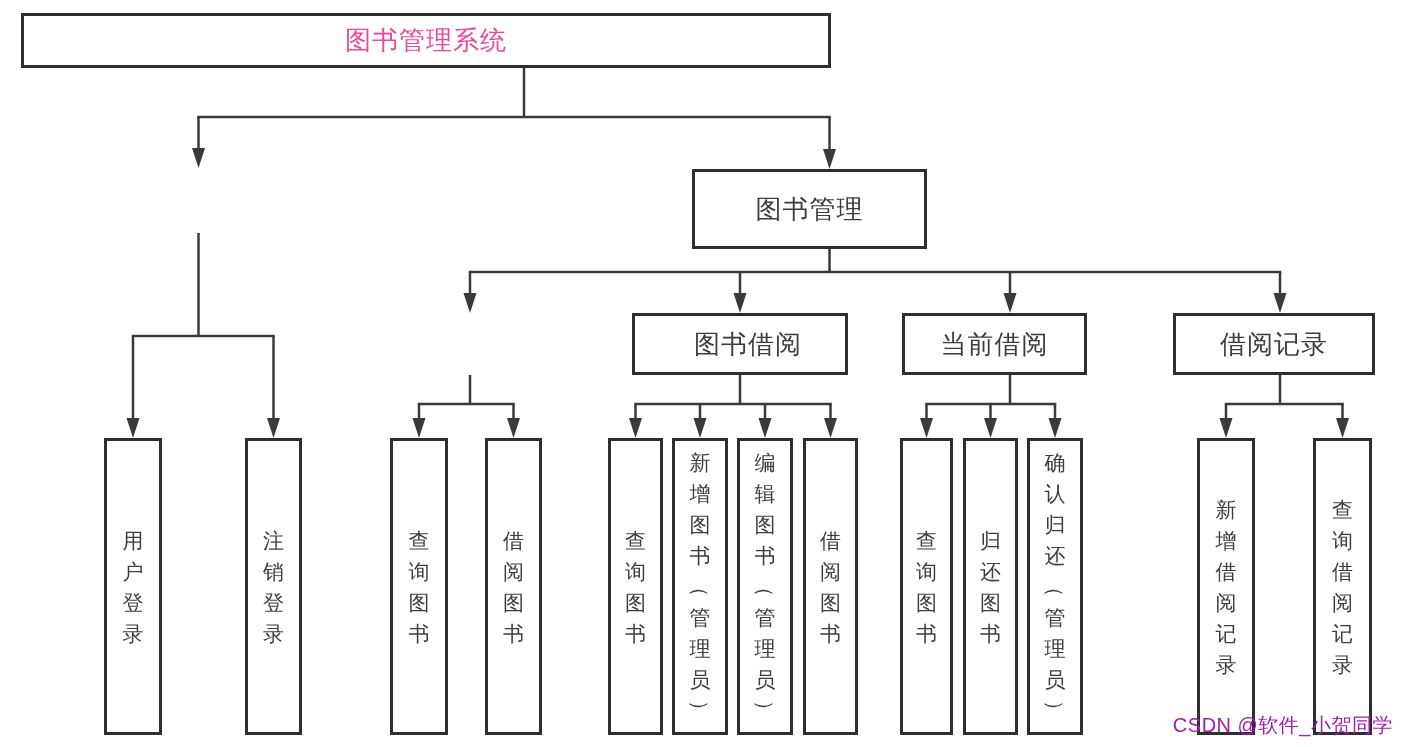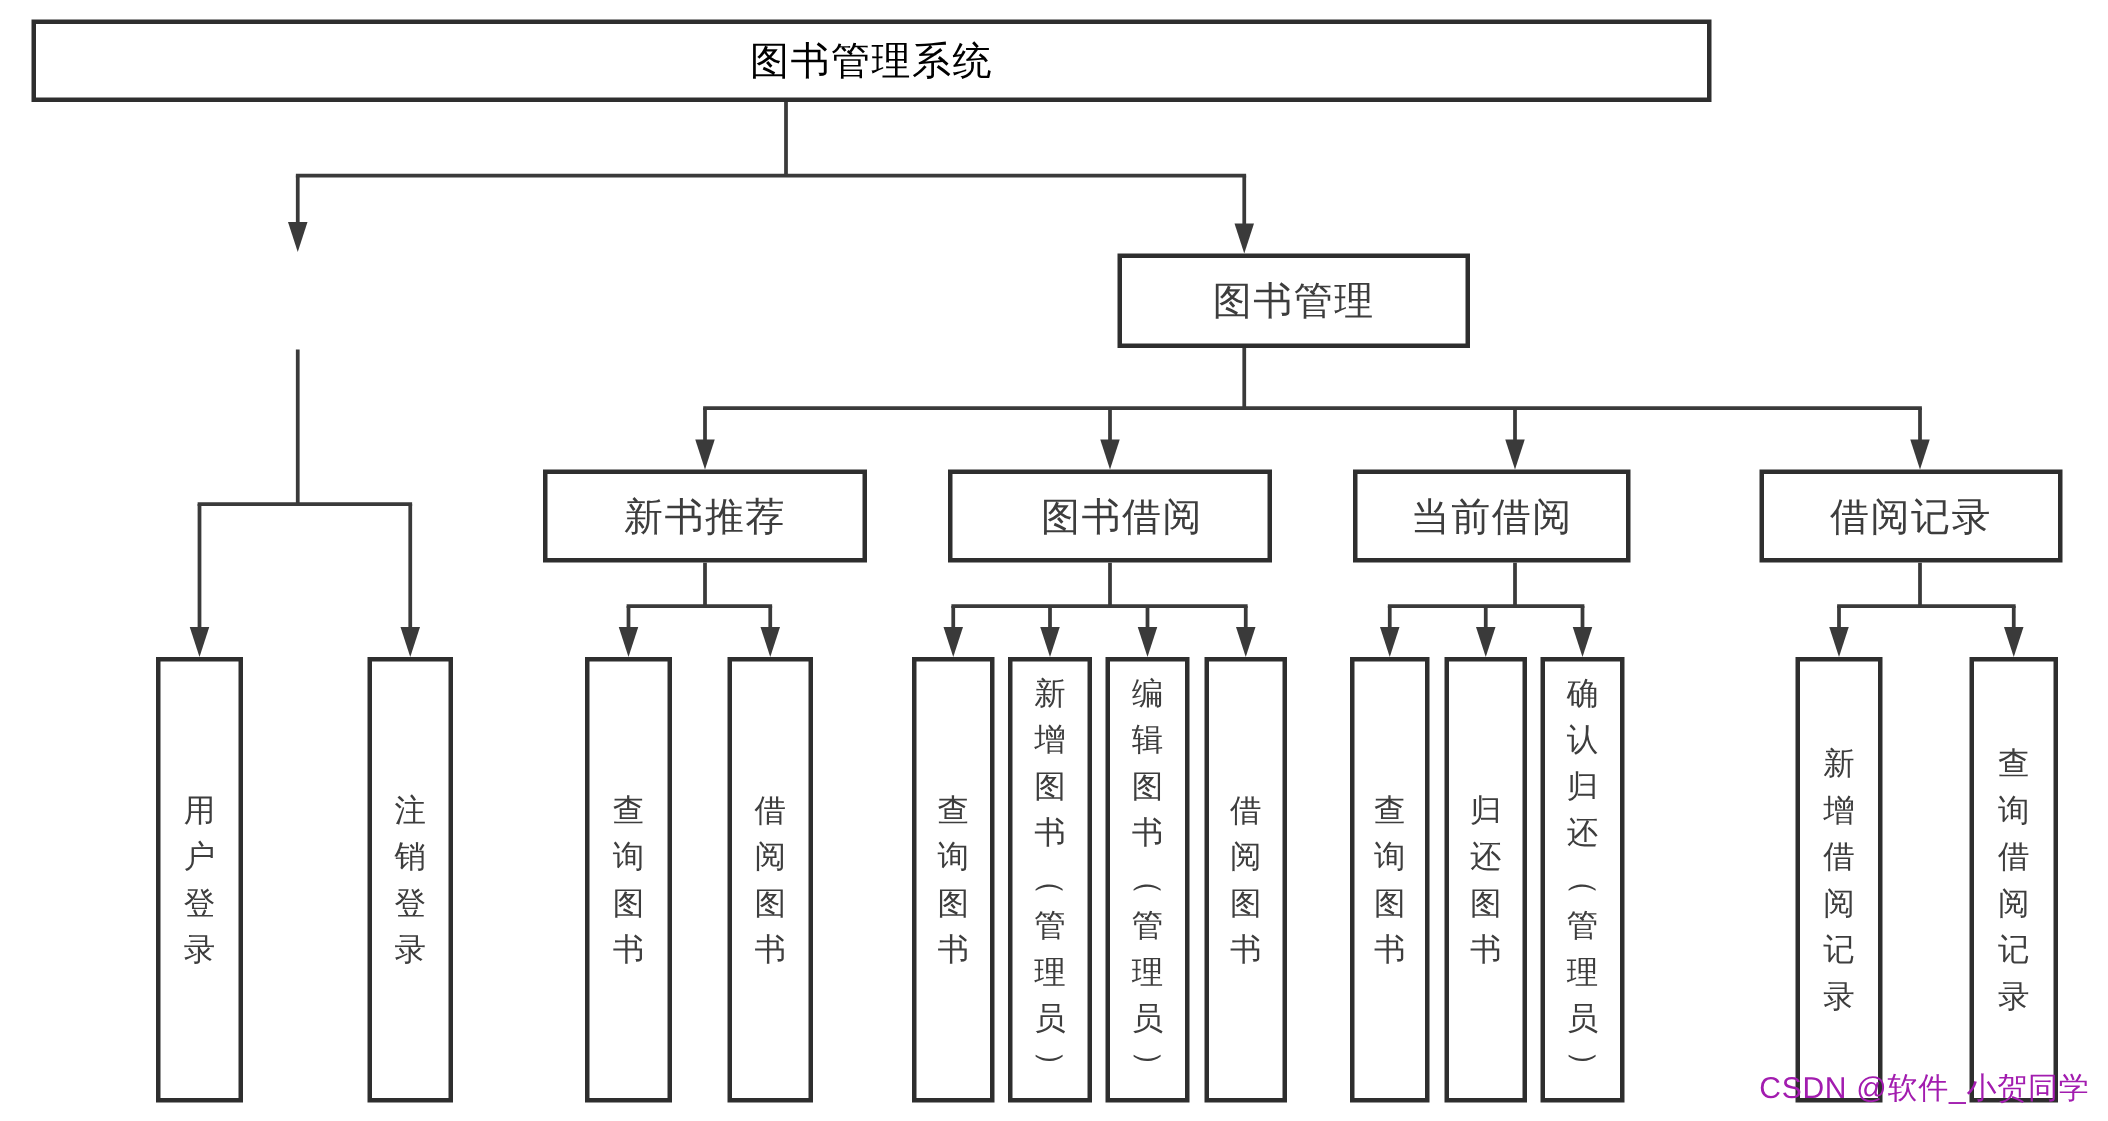--- a/index.html
+++ b/index.html
@@ -127,23 +127,22 @@
       <g>
         <line x1="1280" y1="375" x2="1280" y2="404" stroke="#3a3a3a" stroke-width="2.5"></line>
         <line x1="1226" y1="404" x2="1342.5" y2="404" stroke="#3a3a3a" stroke-width="2.5" stroke-linecap="square"></line>
         <line x1="1226" y1="404" x2="1226" y2="428" stroke="#3a3a3a" stroke-width="2.5"></line>
         <polygon points="1219.5,418 1232.5,418 1226,438" fill="#3a3a3a"></polygon>
         <line x1="1342.5" y1="404" x2="1342.5" y2="428" stroke="#3a3a3a" stroke-width="2.5"></line>
         <polygon points="1336,418 1349,418 1342.5,438" fill="#3a3a3a"></polygon>
       </g>
     </svg>
   <div id="watermark" style="color: #a21caf;">CSDN @软件_小贺同学</div>
-<div class="node h" style="left: 21px; top: 13px; width: 1120px; height: 55px; border-color: rgb(46, 46, 46); color: #000000;">图书管理系统</div>
-    <div class="node h" style="left: 745px; top: 169px; width: 235px; height: 63px; border-color: rgb(46, 46, 46); color: rgb(61, 61, 61);">图书管理</div>
-    <div class="node h" style="left: 362px; top: 313px; width: 216px; height: 62px; border-color: rgb(46, 46, 46); color: rgb(61, 61, 61);">新书推荐</div>
+<div class="node h" style="left: 21px; top: 13px; width: 810px; height: 55px; border-color: rgb(46, 46, 46); color: #ec4899;">图书管理系统</div>
+    <div class="node h" style="left: 692px; top: 169px; width: 235px; height: 80px; border-color: rgb(46, 46, 46); color: rgb(61, 61, 61);">图书管理</div>
     <div class="node h" style="left: 632px; top: 313px; width: 216px; height: 62px; border-color: rgb(46, 46, 46); color: rgb(61, 61, 61); padding-left: 16px;">图书借阅</div>
     <div class="node h" style="left: 902px; top: 313px; width: 185px; height: 62px; border-color: rgb(46, 46, 46); color: rgb(61, 61, 61);">当前借阅</div>
     <div class="node h" style="left: 1173px; top: 313px; width: 202px; height: 62px; border-color: rgb(46, 46, 46); color: rgb(61, 61, 61);">借阅记录</div>
     <div class="node v" style="left: 104px; top: 438px; width: 58px; height: 297px; border-color: rgb(46, 46, 46); color: rgb(61, 61, 61);">
       <span class="ch">用</span>
       <span class="ch">户</span>
       <span class="ch">登</span>
       <span class="ch">录</span>
     </div>
     <div class="node v" style="left: 245px; top: 438px; width: 57px; height: 297px; border-color: rgb(46, 46, 46); color: rgb(61, 61, 61);">

